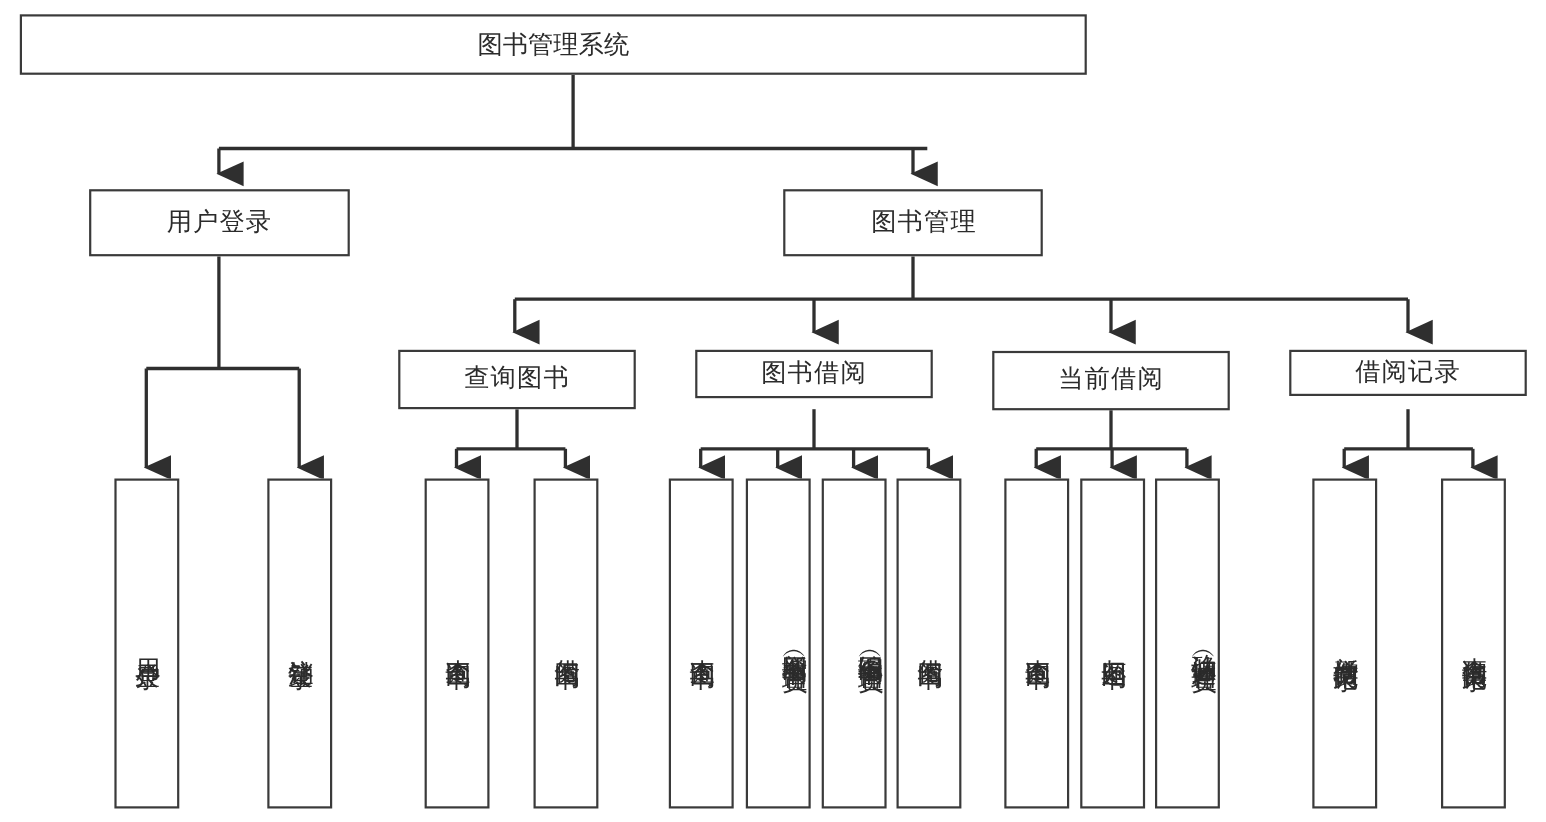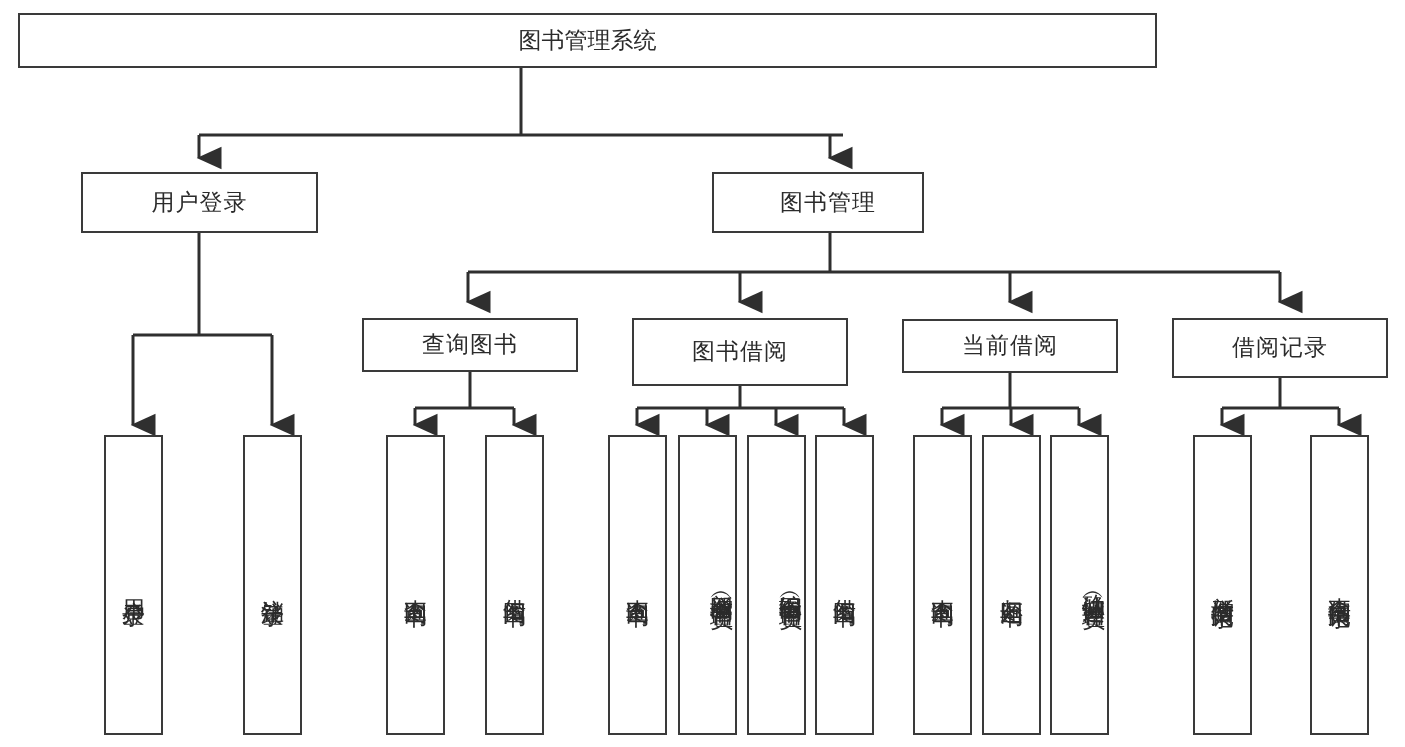--- a/index.html
+++ b/index.html
@@ -118,41 +118,41 @@
       <path d="M 1011 408 L 1011 425" marker-end="url(#arrow)"></path>
       <path d="M 1079 408 L 1079 425" marker-end="url(#arrow)"></path>
 
       <path d="M 1280 372 L 1280 408"></path>
       <path d="M 1222 408 L 1339 408"></path>
       <path d="M 1222 408 L 1222 425" marker-end="url(#arrow)"></path>
       <path d="M 1339 408 L 1339 425" marker-end="url(#arrow)"></path>
     </g>
   </svg>
 
-  <div class="node node-root" style="left:18px; top:13px; width:1139px; height:55px;">
+  <div class="node node-root" style="left:18px; top:13px; width:970px; height:55px;">
     <span>图书管理系统</span>
   </div>
 
   <div class="node node-h" style="left:81px; top:172px; width:237px; height:61px;">
     <span>用户登录</span>
   </div>
-  <div class="node node-h" style="left:712px; top:172px; width:212px; height:61px;padding-left:20px;">
+  <div class="node node-h" style="left:712px; top:172px; width:236px; height:61px;padding-left:20px;">
     <span>图书管理</span>
   </div>
 
   <div class="node node-h" style="left:362px; top:318px; width:216px; height:54px;">
     <span>查询图书</span>
   </div>
-  <div class="node node-h" style="left:632px; top:318px; width:216px; height:68px;">
+  <div class="node node-h" style="left:632px; top:318px; width:216px; height:44px;">
     <span>图书借阅</span>
   </div>
   <div class="node node-h" style="left:902px; top:319px; width:216px; height:54px;">
     <span>当前借阅</span>
   </div>
-  <div class="node node-h" style="left:1172px; top:318px; width:216px; height:60px;">
+  <div class="node node-h" style="left:1172px; top:318px; width:216px; height:42px;">
     <span>借阅记录</span>
   </div>
 
   <div class="node node-v mid" style="left:104px; top:435px; width:59px; height:300px;">
     <span class="label-v">用户登录</span>
   </div>
   <div class="node node-v mid" style="left:243px; top:435px; width:59px; height:300px;">
     <span class="label-v">注销登录</span>
   </div>
 

